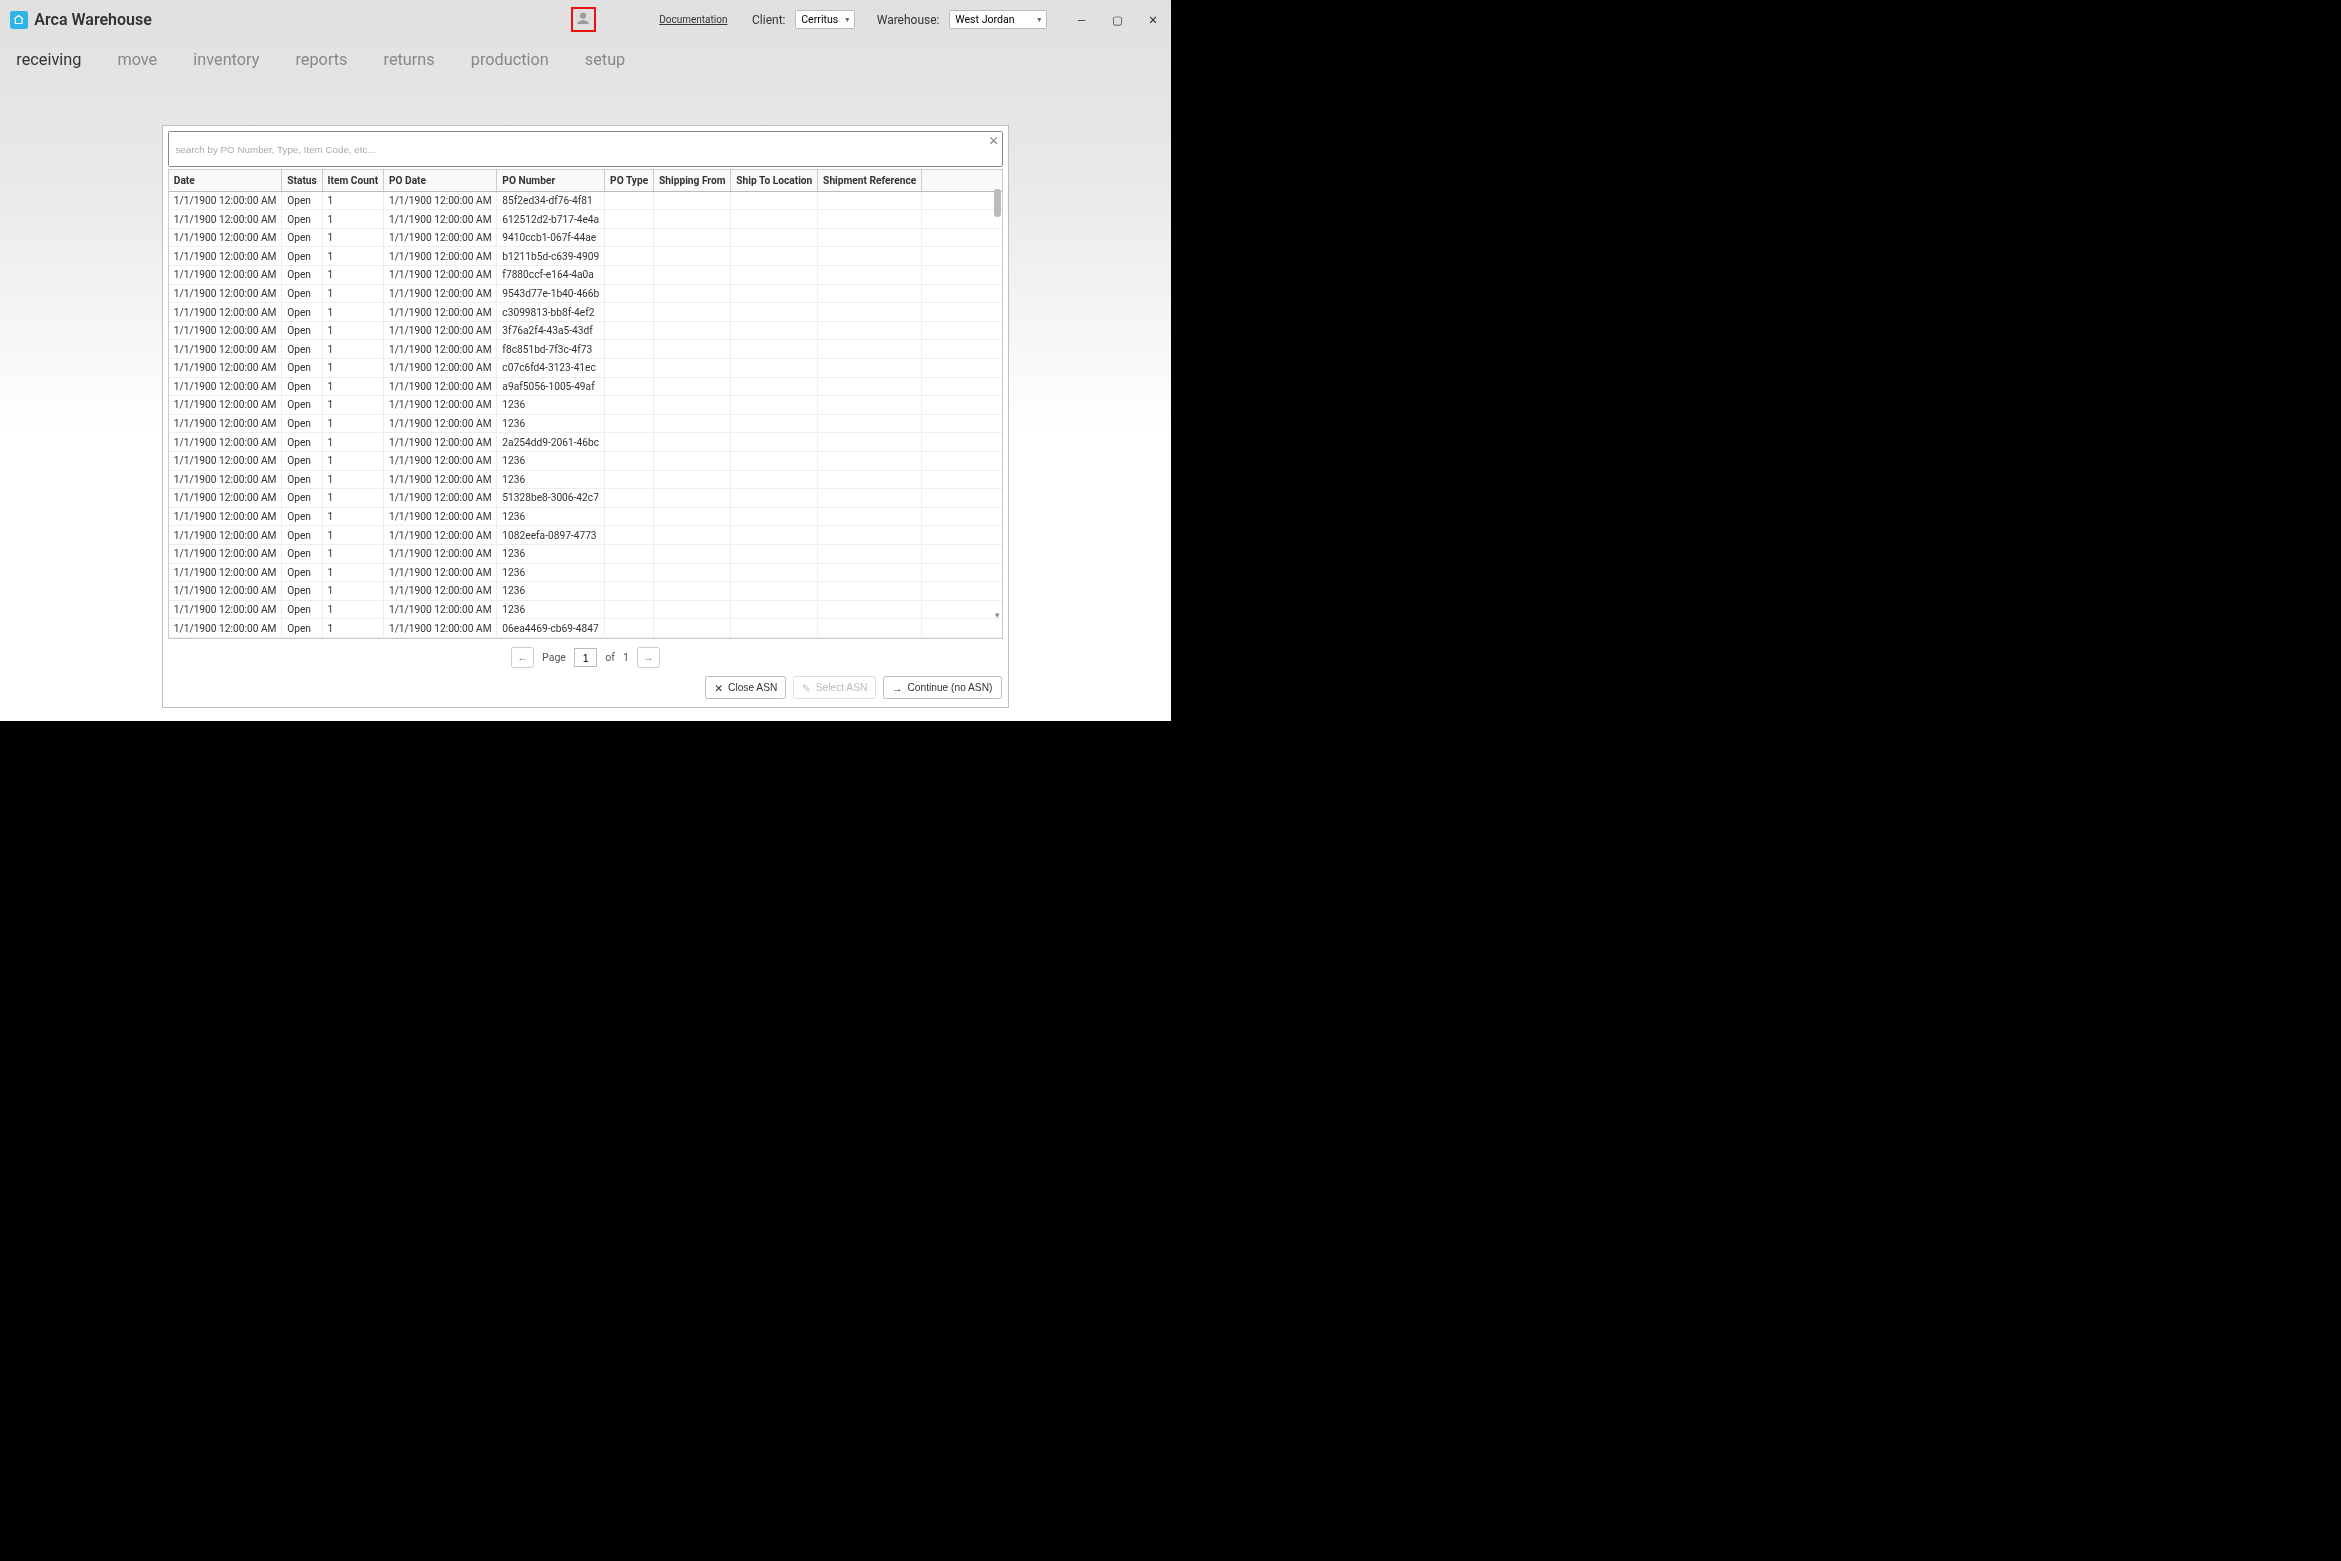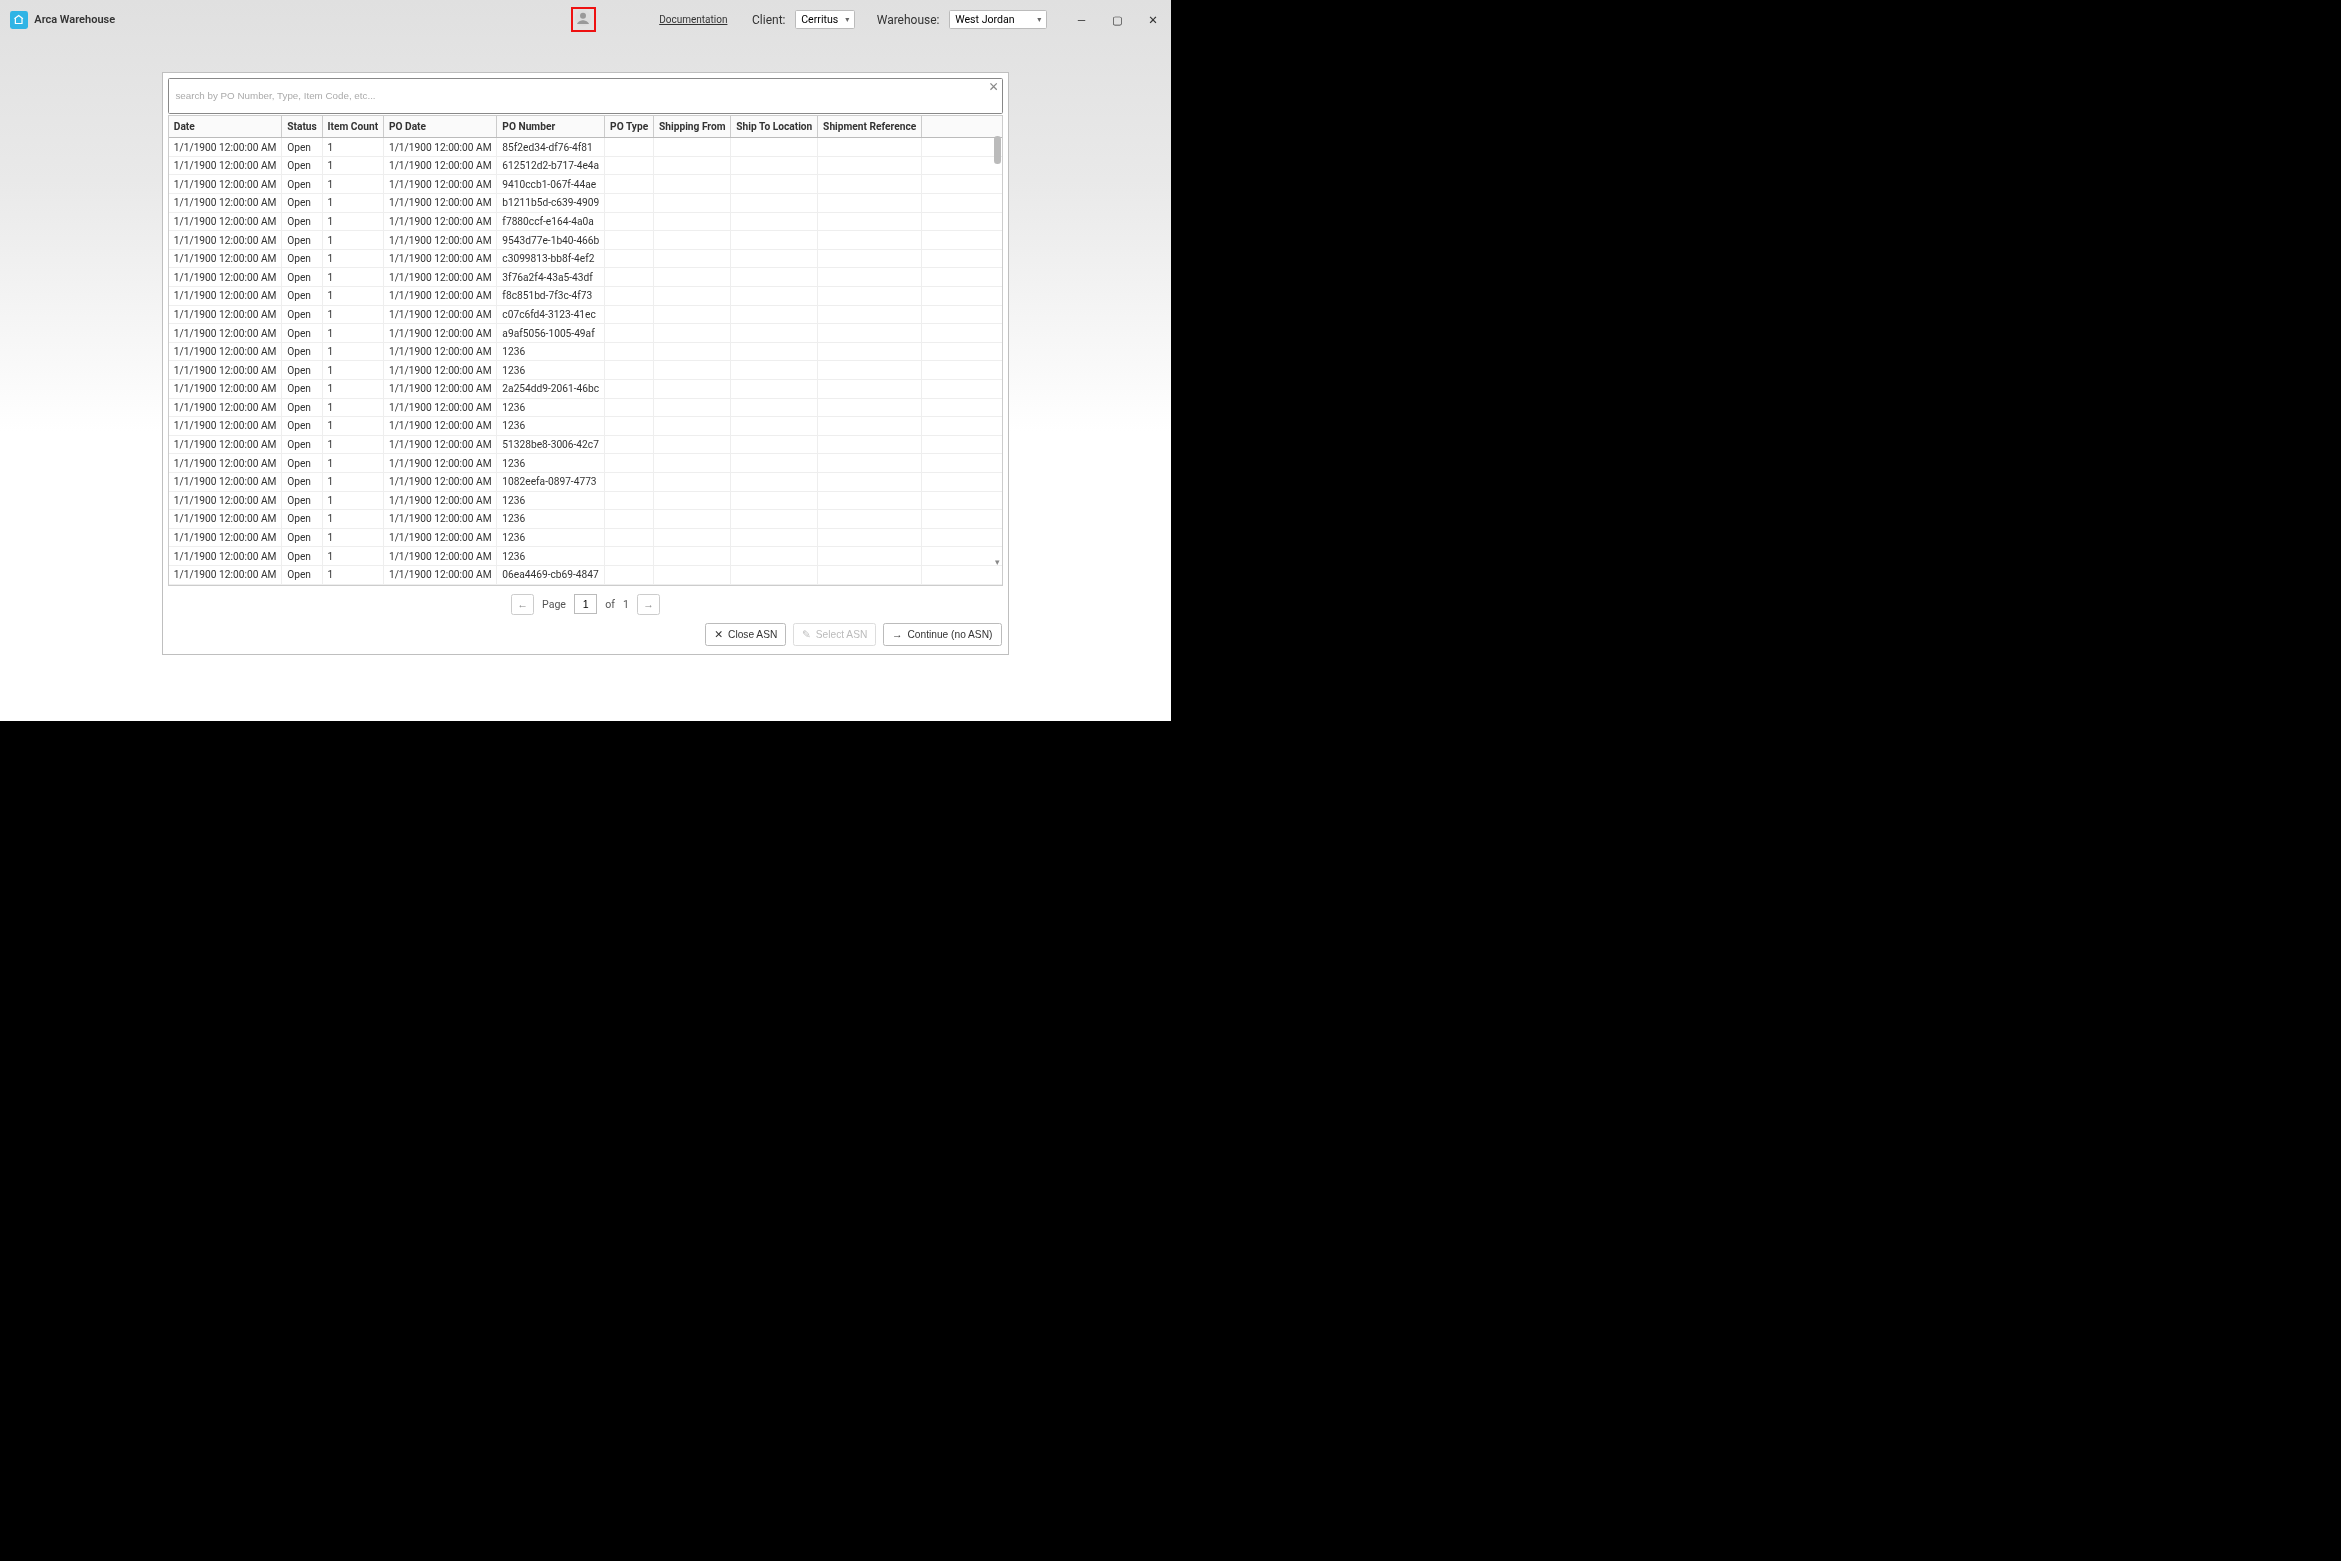--- a/index.html
+++ b/index.html
@@ -23,21 +23,21 @@
     padding: 0 9.8px;
     gap: 6.5px;
   }
   .app-icon {
     width: 18px; height: 18px;
     background: #30b4e5;
     border-radius: 2.4px;
     display: flex; align-items: center; justify-content: center;
     color: #fff;
   }
-  .app-title { font-size: 11px; font-weight: 600; color: #333; text-align: right; }
+  .app-title { font-size: 16px; font-weight: 600; color: #333; text-align: right; }
   .title-spacer { flex: 1; }
   .user-avatar-box {
     width: 24.4px; height: 24.4px;
     border: 2.4px solid #e11;
     display: flex; align-items: center; justify-content: center;
     margin-right: 57px;
   }
   .user-avatar { color: #888; }
   .doc-link { font-size: 10px; color: #333; text-decoration: underline; margin-right: 8.1px; }
   .hdr-label { font-size: 12px; color: #333; margin-left: 10px; margin-right: 3.3px; }
@@ -236,20 +236,29 @@
       <span>West Jordan</span>
     </div>
 
     <div class="win-controls">
       <div class="win-ctrl">—</div>
       <div class="win-ctrl">▢</div>
       <div class="win-ctrl">✕</div>
     </div>
   </div>
 
+  <div class="nav" id="main-nav">
+      <div class="nav-item active">receiving</div>
+      <div class="nav-item">move</div>
+      <div class="nav-item">inventory</div>
+      <div class="nav-item">reports</div>
+      <div class="nav-item">returns</div>
+      <div class="nav-item">production</div>
+      <div class="nav-item">setup</div>
+    </div>
 
   <div class="panel">
     <div class="search-wrap">
       <input class="search-input" placeholder="search by PO Number, Type, Item Code, etc..." style="">
       <span class="search-clear">✕</span>
     </div>
 
     <div class="grid-wrap">
       <table class="grid">
         <thead>

